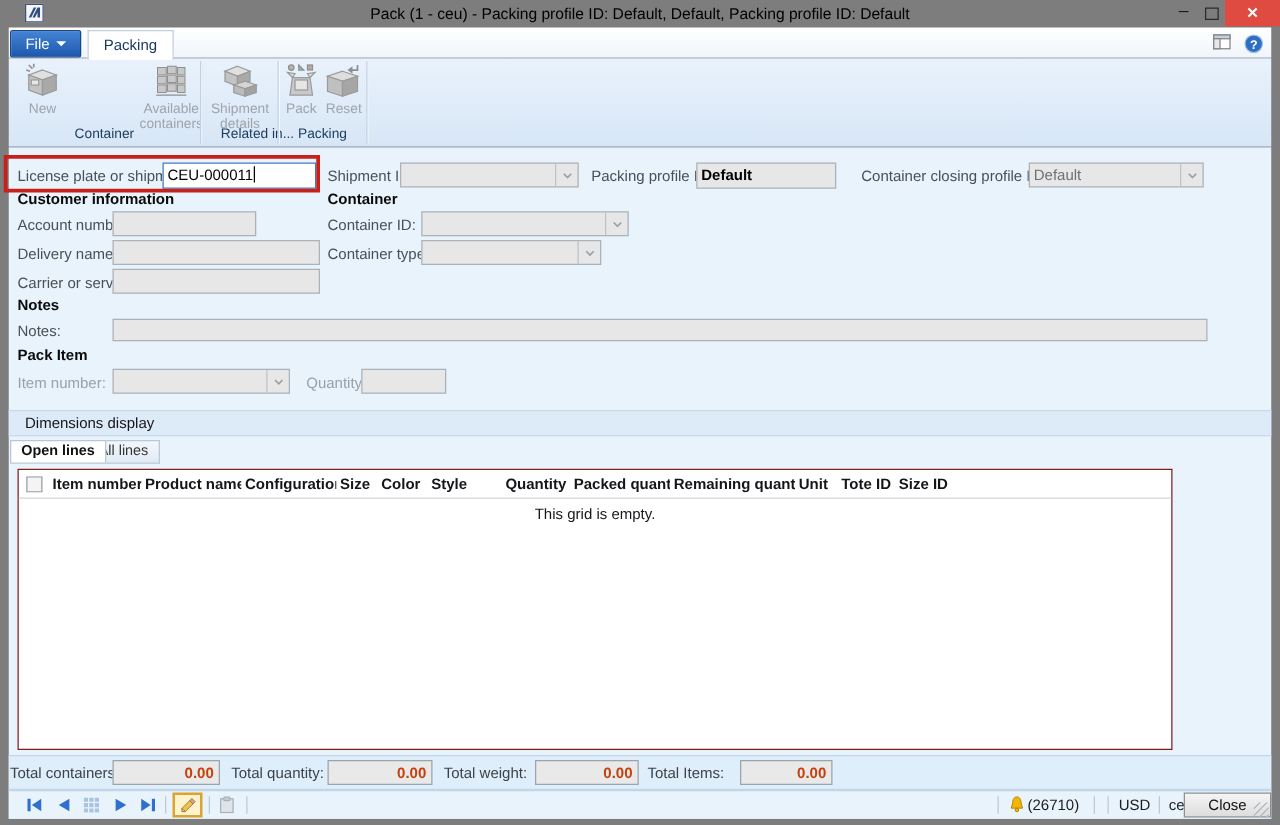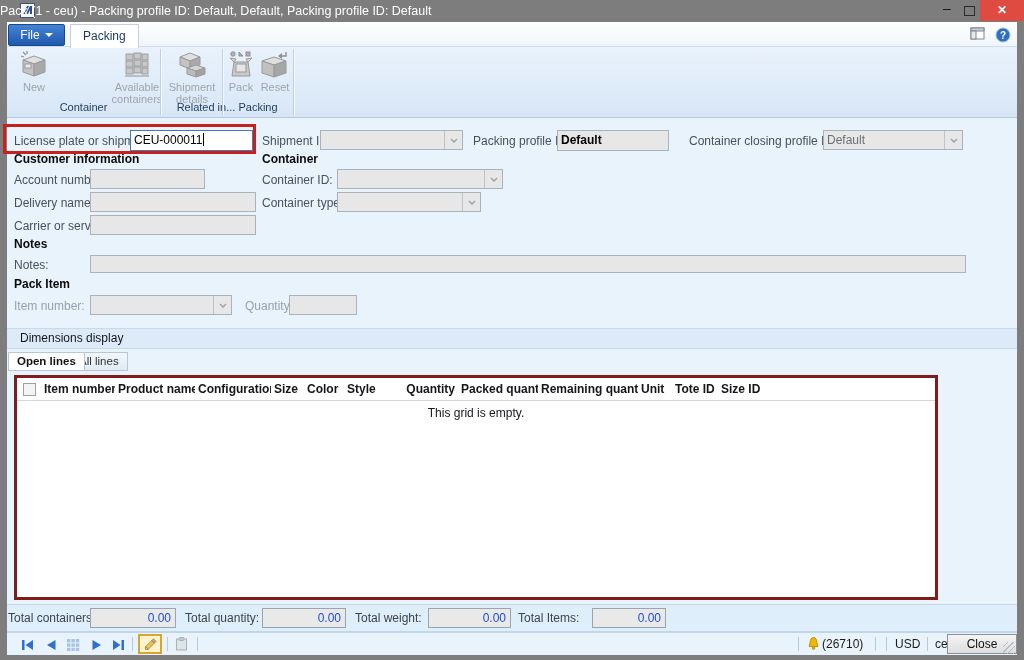--- a/index.html
+++ b/index.html
@@ -3,21 +3,21 @@
 <meta charset="utf-8">
 <style>
   html,body{margin:0;padding:0;}
   body{font-family:"Liberation Sans",sans-serif;-webkit-font-smoothing:antialiased;}
   #window{position:relative;width:1024px;height:660px;background:#7d7d7d;overflow:hidden;}
 
   
   #titlebar{position:absolute;left:0;top:0;width:1024px;height:22px;background:#7d7d7d;}
   .app-icon{position:absolute;left:20px;top:3px;width:15px;height:15px;background:#f4f6f9;border:1px solid #44527a;box-sizing:border-box;}
   .app-icon svg{display:block;margin:1px;}
-  .win-title{position:absolute;left:0;top:0;width:100%;height:40px;line-height:22px;font-size:12.5px;color:#ffffff;}
+  .win-title{position:absolute;left:0;top:0;width:100%;height:40px;line-height:22px;text-align:center;font-size:12.5px;color:#000000;}
   .winbtn{position:absolute;top:0;height:21px;text-align:center;cursor:default;}
   .btn-min{left:936px;width:22px;color:#1a1a1a;font-size:14px;line-height:16px;}
   .btn-max{left:958px;width:22px;}
   .btn-max .maxbox{display:inline-block;width:9px;height:8px;border:1px solid #2a2a2a;margin-top:6px;}
   .btn-close{left:980px;width:44px;background:#df4a41;color:#fff;font-size:12px;line-height:21px;font-weight:bold;}
 
   
   #tabstrip{position:absolute;left:7px;top:22px;width:1010px;height:25px;background:linear-gradient(#ffffff,#f0f5fb);border-bottom:1px solid #cfdcea;box-sizing:border-box;}
   .file-btn{position:absolute;left:1px;top:2px;width:57px;height:22px;background:linear-gradient(#4584d4,#1d58ac);border:1px solid #15488c;border-radius:2px;box-sizing:border-box;color:#fff;font-size:12px;text-align:center;line-height:20px;}
   .file-btn .fcaret{display:inline-block;margin-left:5px;width:0;height:0;border-left:4px solid transparent;border-right:4px solid transparent;border-top:4px solid #fff;vertical-align:2px;}
@@ -47,34 +47,34 @@
   .caret-bar{display:inline-block;width:1px;height:13px;background:#000;vertical-align:-2px;margin-left:1px;}
   #red-annotation{position:absolute;left:3px;top:124px;width:253px;height:30px;border:3px solid #c8211b;box-sizing:border-box;z-index:50;pointer-events:none;}
 
   
   #dim-band{position:absolute;left:7px;top:328px;width:1010px;height:21px;background:#ddebf9;border-top:1px solid #c9d9ea;border-bottom:1px solid #c9d9ea;box-sizing:border-box;font-size:12px;color:#15151a;line-height:19px;padding-left:13px;}
   .vtab{position:absolute;top:352px;height:19px;font-size:11.5px;box-sizing:border-box;padding:0 8px;line-height:17px;border:1px solid #b9c6d5;}
   .vtab.active{left:8px;background:#fff;font-weight:bold;color:#111;z-index:2;}
   .vtab.inactive{left:70px;background:linear-gradient(#f3f7fc,#e1eaf4);color:#333;}
 
   
-  #grid{position:absolute;left:14px;top:375px;width:924px;height:225px;background:#fff;border:3px solid #7f1d1d;box-sizing:border-box;}
+  #grid{position:absolute;left:14px;top:375px;width:924px;height:225px;background:#fff;border:1px solid #7f1d1d;box-sizing:border-box;}
   #grid-header{display:flex;height:22px;border-bottom:1px solid #d2d7dc;align-items:center;}
   .hcell{font-size:12px;font-weight:bold;color:#15161a;padding:0 3px;box-sizing:border-box;white-space:nowrap;overflow:hidden;}
   .c-cb{width:24px;display:flex;justify-content:center;}
   .cb{width:13px;height:13px;background:#f4f4f4;border:1px solid #9aa0a6;box-sizing:border-box;}
   .c1{width:74px;} .c2{width:80px;} .c3{width:76px;} .c4{width:33px;} .c5{width:40px;} .c6{width:44px;}
   .c7{width:70px;text-align:right;} .c8{width:80px;text-align:right;} .c9{width:100px;text-align:right;}
   .c10{width:34px;} .c11{width:46px;} .c12{width:50px;} .cfill{flex:1;}
   #grid-empty{position:absolute;left:0;top:28px;width:100%;text-align:center;font-size:12px;color:#17181c;}
 
   
   #totals-band{position:absolute;left:7px;top:604px;width:1010px;height:28px;background:#deeefb;border-top:1px solid #c2d6e8;border-bottom:1px solid #c2d6e8;box-sizing:border-box;}
   .total-label{position:absolute;top:7px;font-size:12px;color:#3d4349;white-space:nowrap;}
-  .total-field{position:absolute;top:4px;height:20px;background:#e9e9e9;border:1px solid #9aa4ad;box-sizing:border-box;font-size:12px;line-height:18px;color:#1d4ed8;text-align:right;padding:0 4px;}
+  .total-field{position:absolute;top:4px;height:20px;background:#e9e9e9;border:1px solid #9aa4ad;box-sizing:border-box;font-size:12px;line-height:18px;color:#c2410c;text-align:right;padding:0 4px;font-weight:bold;}
 
   
   #statusbar{position:absolute;left:7px;top:632px;width:1010px;height:23px;background:#e8f3fc;border-top:1px solid #c2d6e8;box-sizing:border-box;}
   .sico{position:absolute;top:4px;}
   .ssep{position:absolute;top:4px;width:1px;height:14px;background:#b9c9d9;}
   .slabel{position:absolute;top:4px;font-size:12px;color:#1c1c1c;white-space:nowrap;}
   #edit-btn{position:absolute;left:131px;top:1px;width:24px;height:20px;background:#fdf3cd;border:2px solid #d9a437;box-sizing:border-box;display:flex;align-items:center;justify-content:center;}
   #close-btn{position:absolute;left:940px;top:1px;width:70px;height:20px;background:linear-gradient(#f5f5f5,#dddddd);border:1px solid #8a9097;box-sizing:border-box;font-size:12px;color:#111;text-align:center;line-height:18px;}
   #resize-grip{position:absolute;right:2px;top:9px;width:12px;height:12px;background:
     repeating-linear-gradient(135deg,transparent 0 3px,#b6bcc2 3px 4px);}

